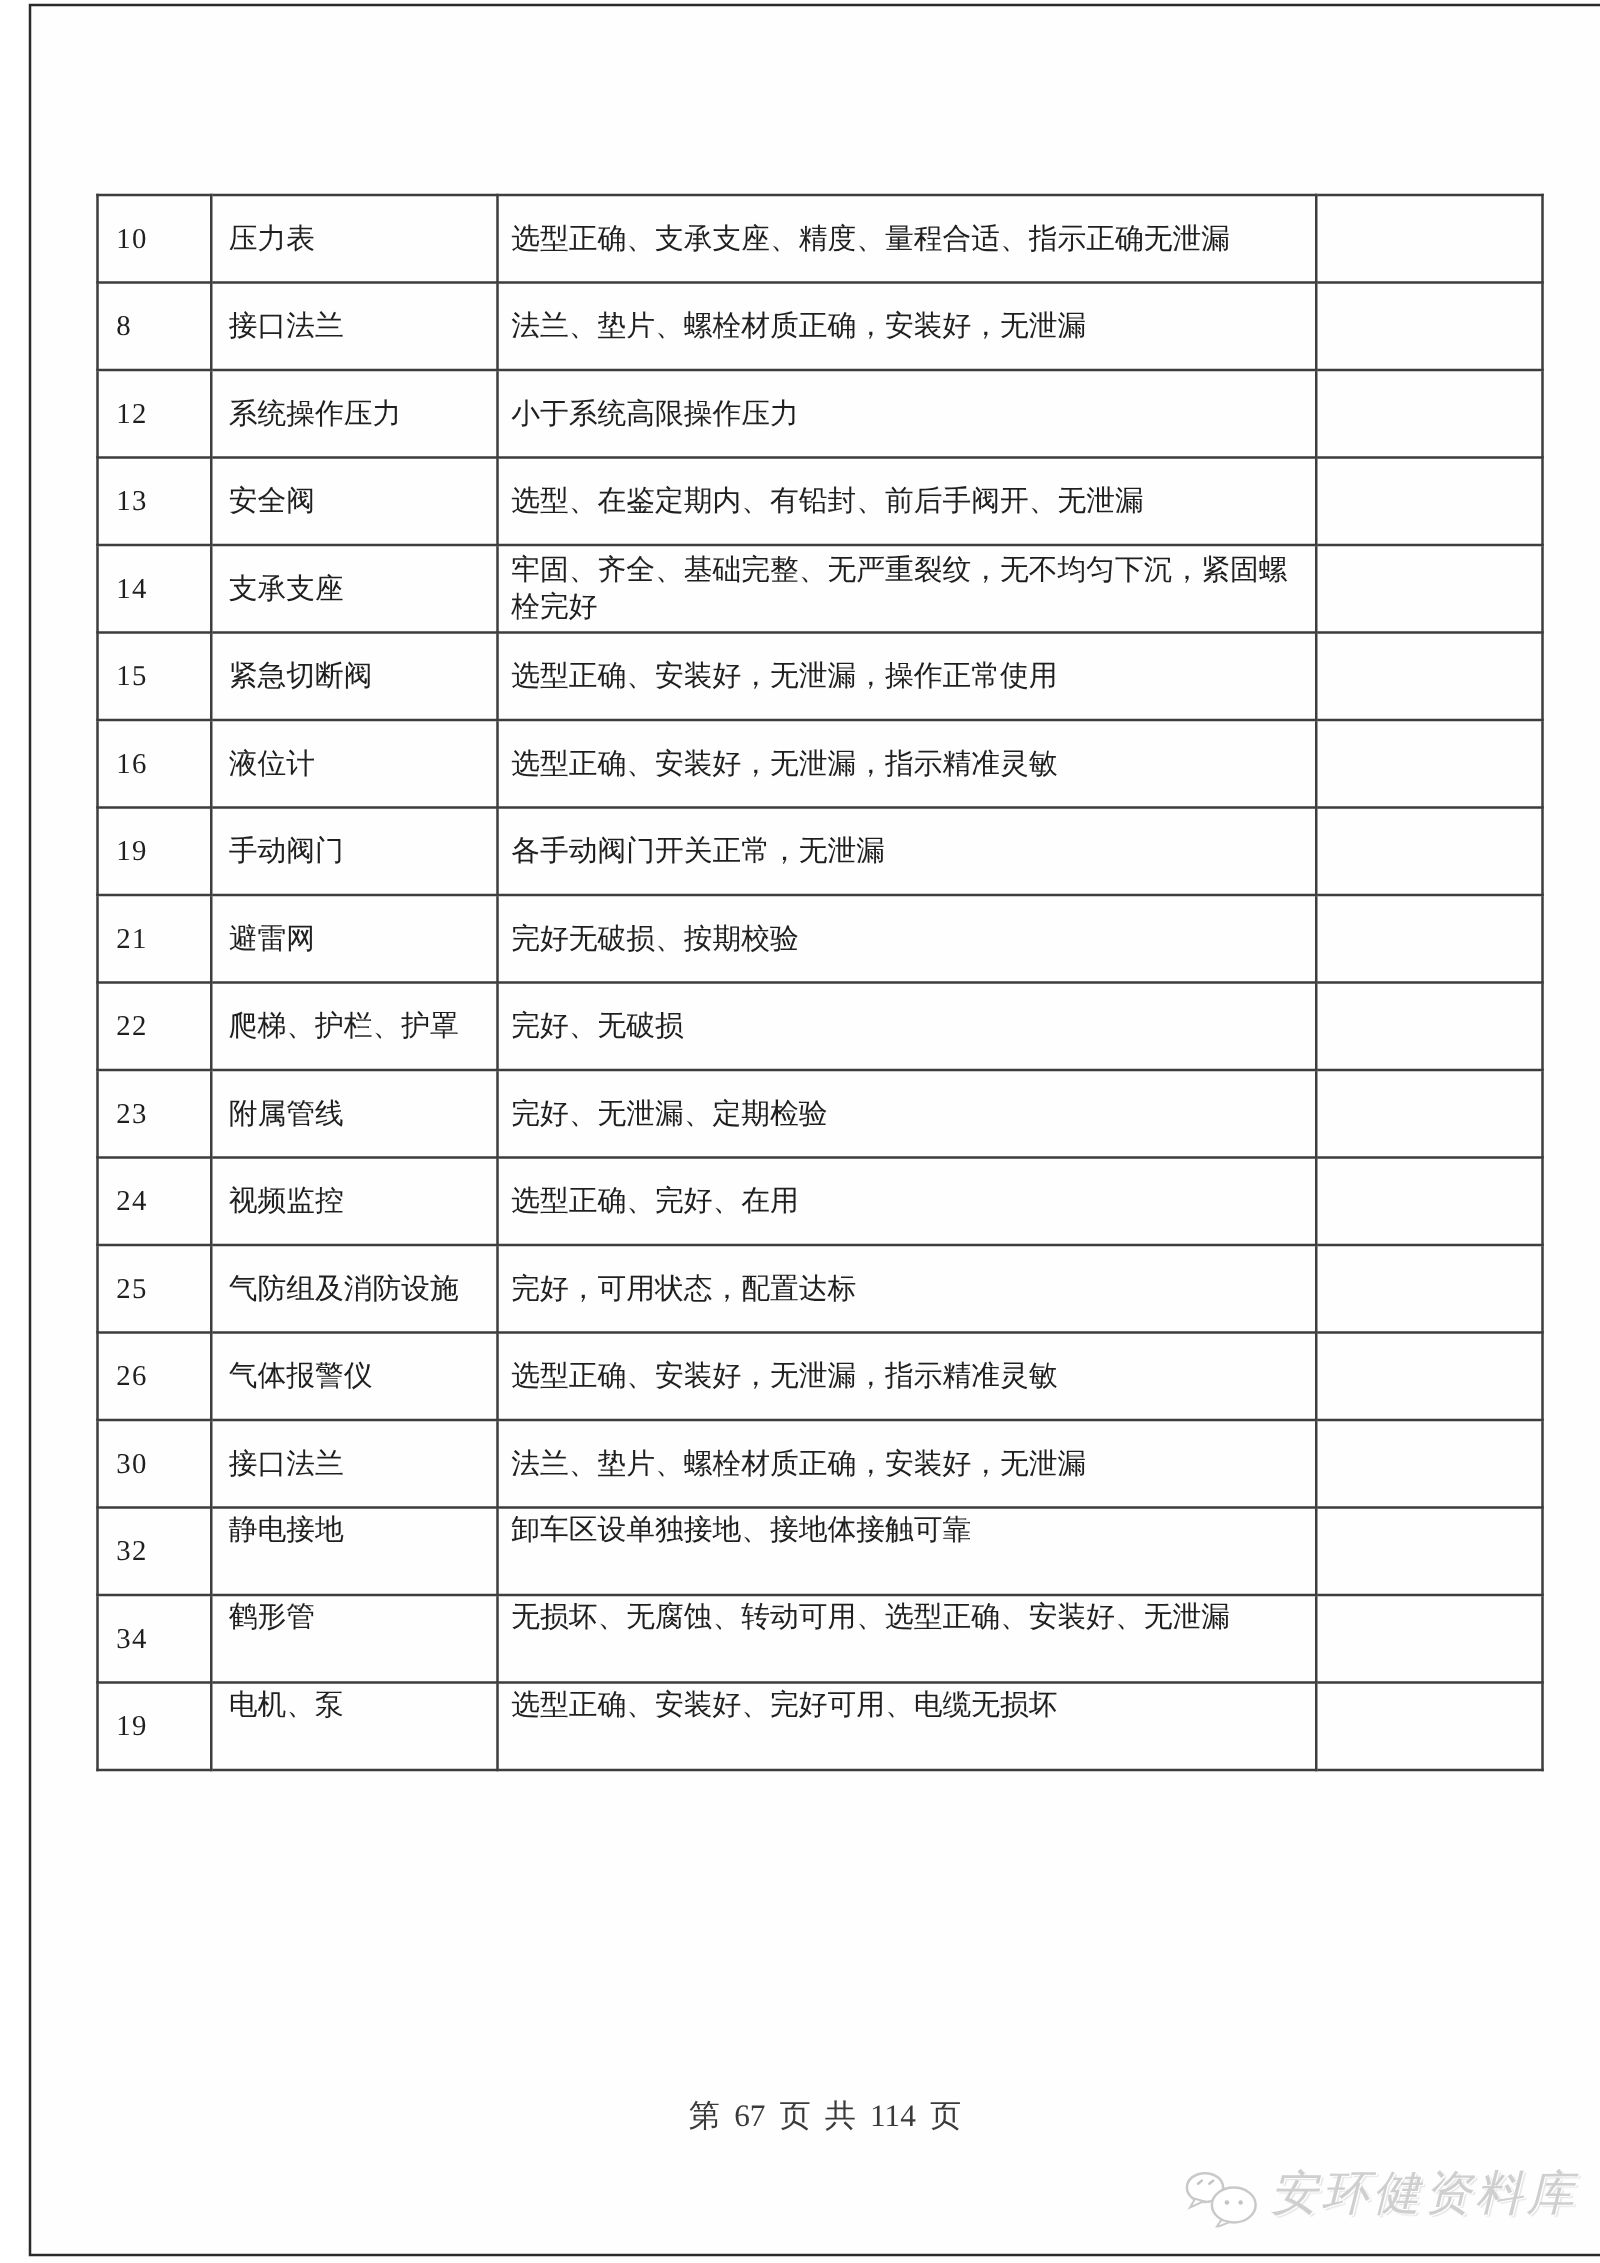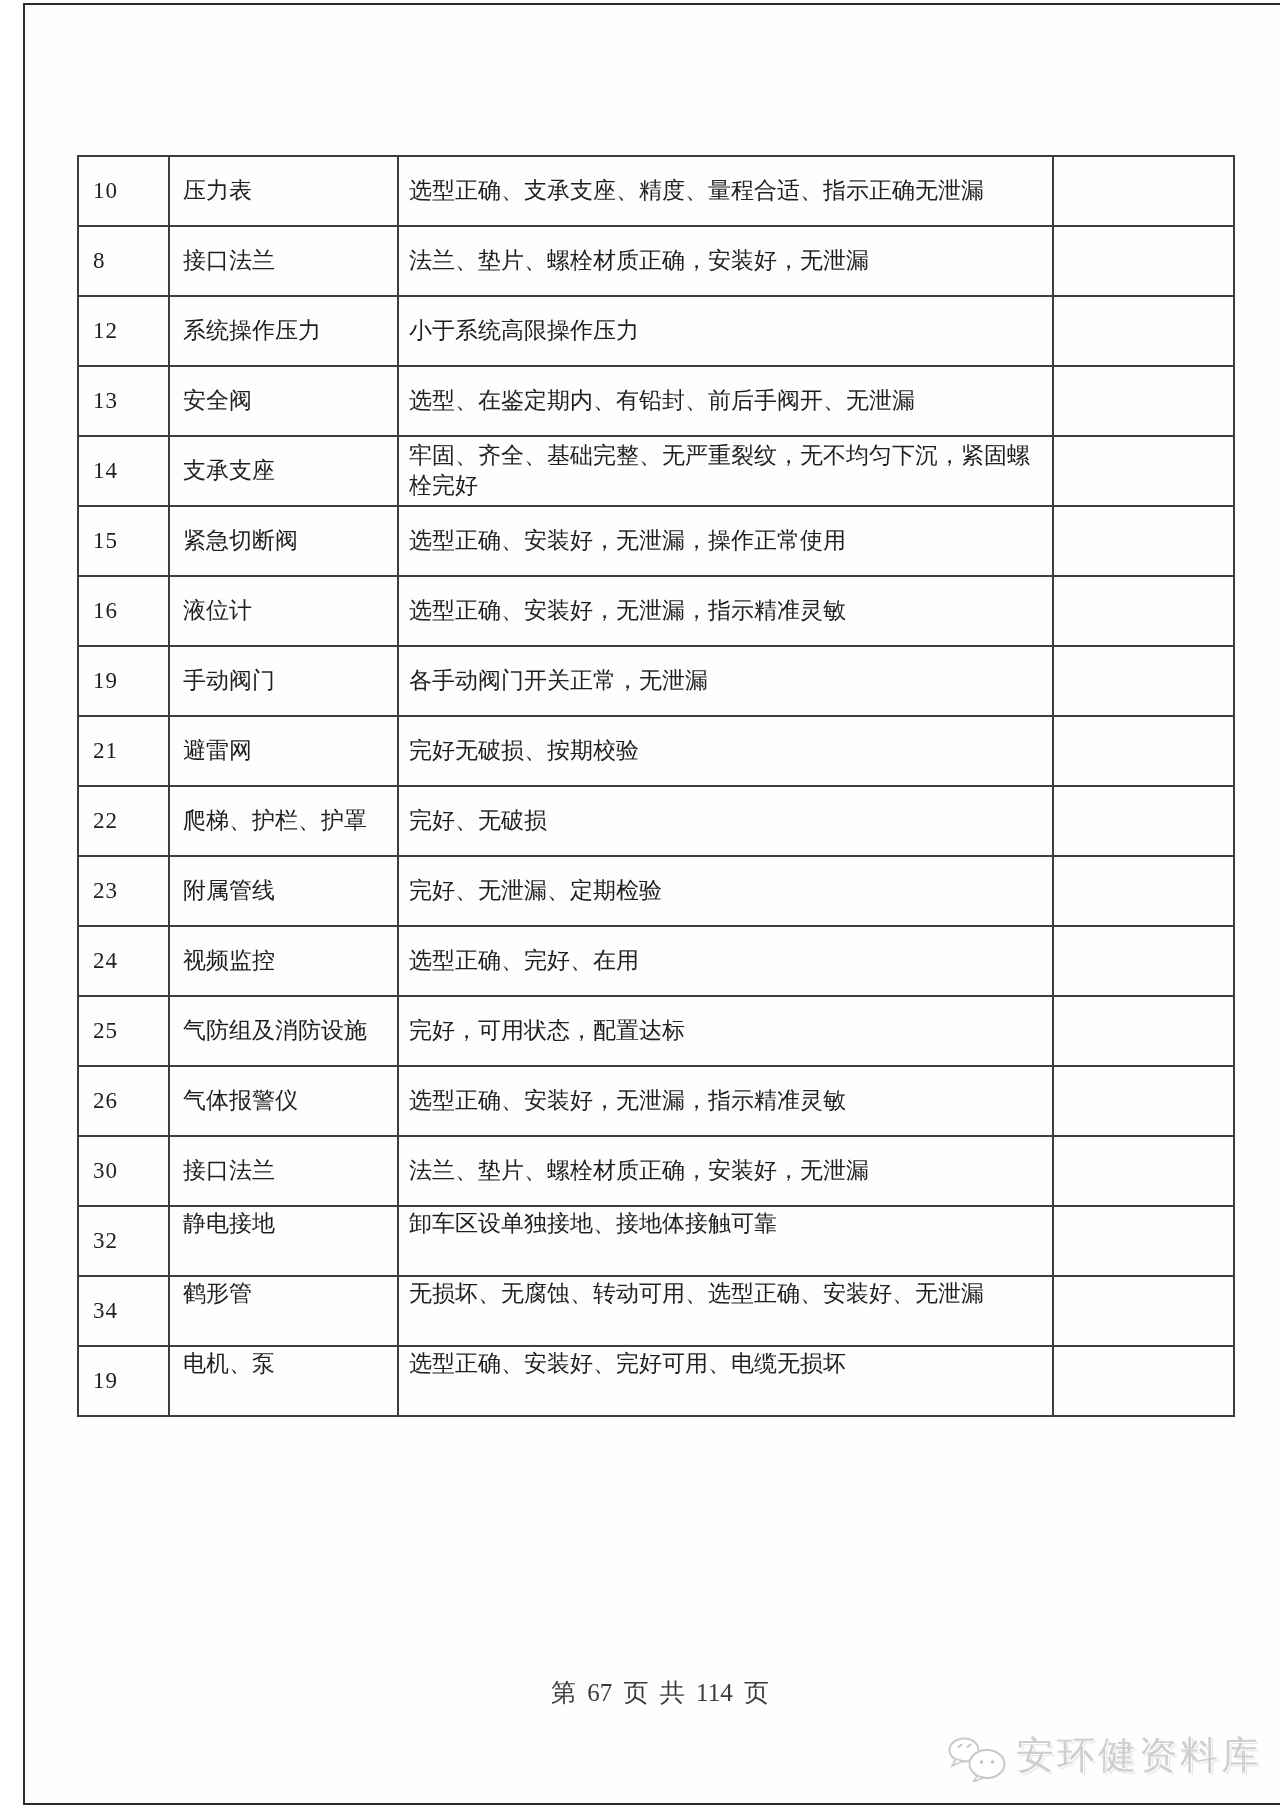--- a/index.html
+++ b/index.html
@@ -75,20 +75,21 @@
     color: #3a3a3a;
     word-spacing: 5px;
   }
   .watermark {
     position: absolute;
     top: 1734px;
     right: 38px;
     display: flex;
     align-items: flex-start;
     gap: 8px;
+    font-style: italic;
   }
   .wm-text {
     font-size: 38px;
     line-height: 42px;
     letter-spacing: 3px;
     color: #cfcfcf;
     text-shadow: 1px 1px 0 #ffffff, 2px 2px 1px #e3e3e3;
     white-space: nowrap;
   }
   .wm-logo {

